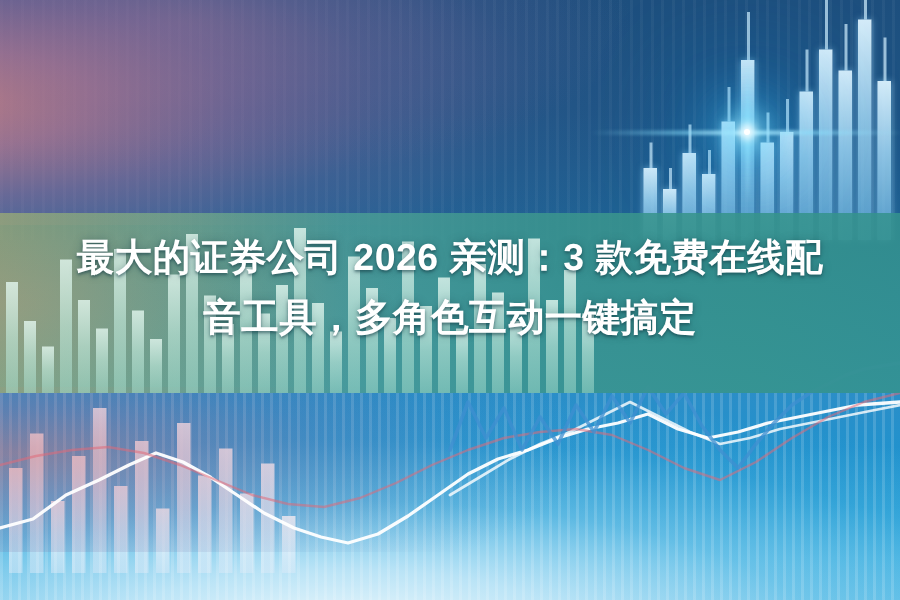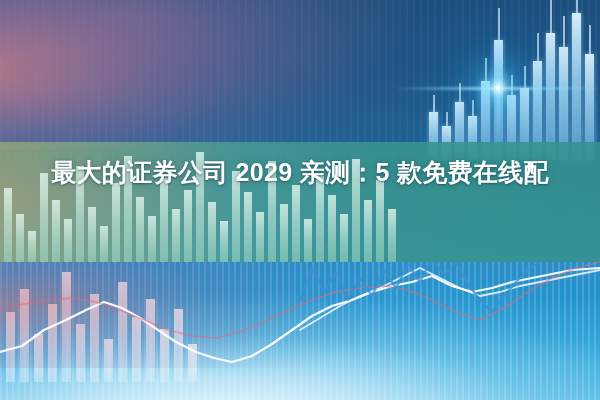--- a/index.html
+++ b/index.html
@@ -364,16 +364,17 @@
       <div class="bar" style="left: 316px; width: 8px; height: 86.4px;"></div>
       <div class="bar" style="left: 328px; width: 8px; height: 67.2px;"></div>
       <div class="bar" style="left: 340px; width: 8px; height: 48px;"></div>
       <div class="bar" style="left: 352px; width: 8px; height: 103.2px;"></div>
       <div class="bar" style="left: 364px; width: 8px; height: 62.4px;"></div>
       <div class="bar" style="left: 376px; width: 8px; height: 81.6px;"></div>
       <div class="bar" style="left: 388px; width: 8px; height: 52.8px;"></div>
     </div>
 
   <div id="headline">
-    <span class="line">最大的证券公司 2029 亲测：5 款免费在线配</span>
+    <span class="line">最大的证券公司 2026 亲测：3 款免费在线配</span>
+    <span class="line">音工具，多角色互动一键搞定</span>
   </div>
 
 </div>
 
 </body></html>

